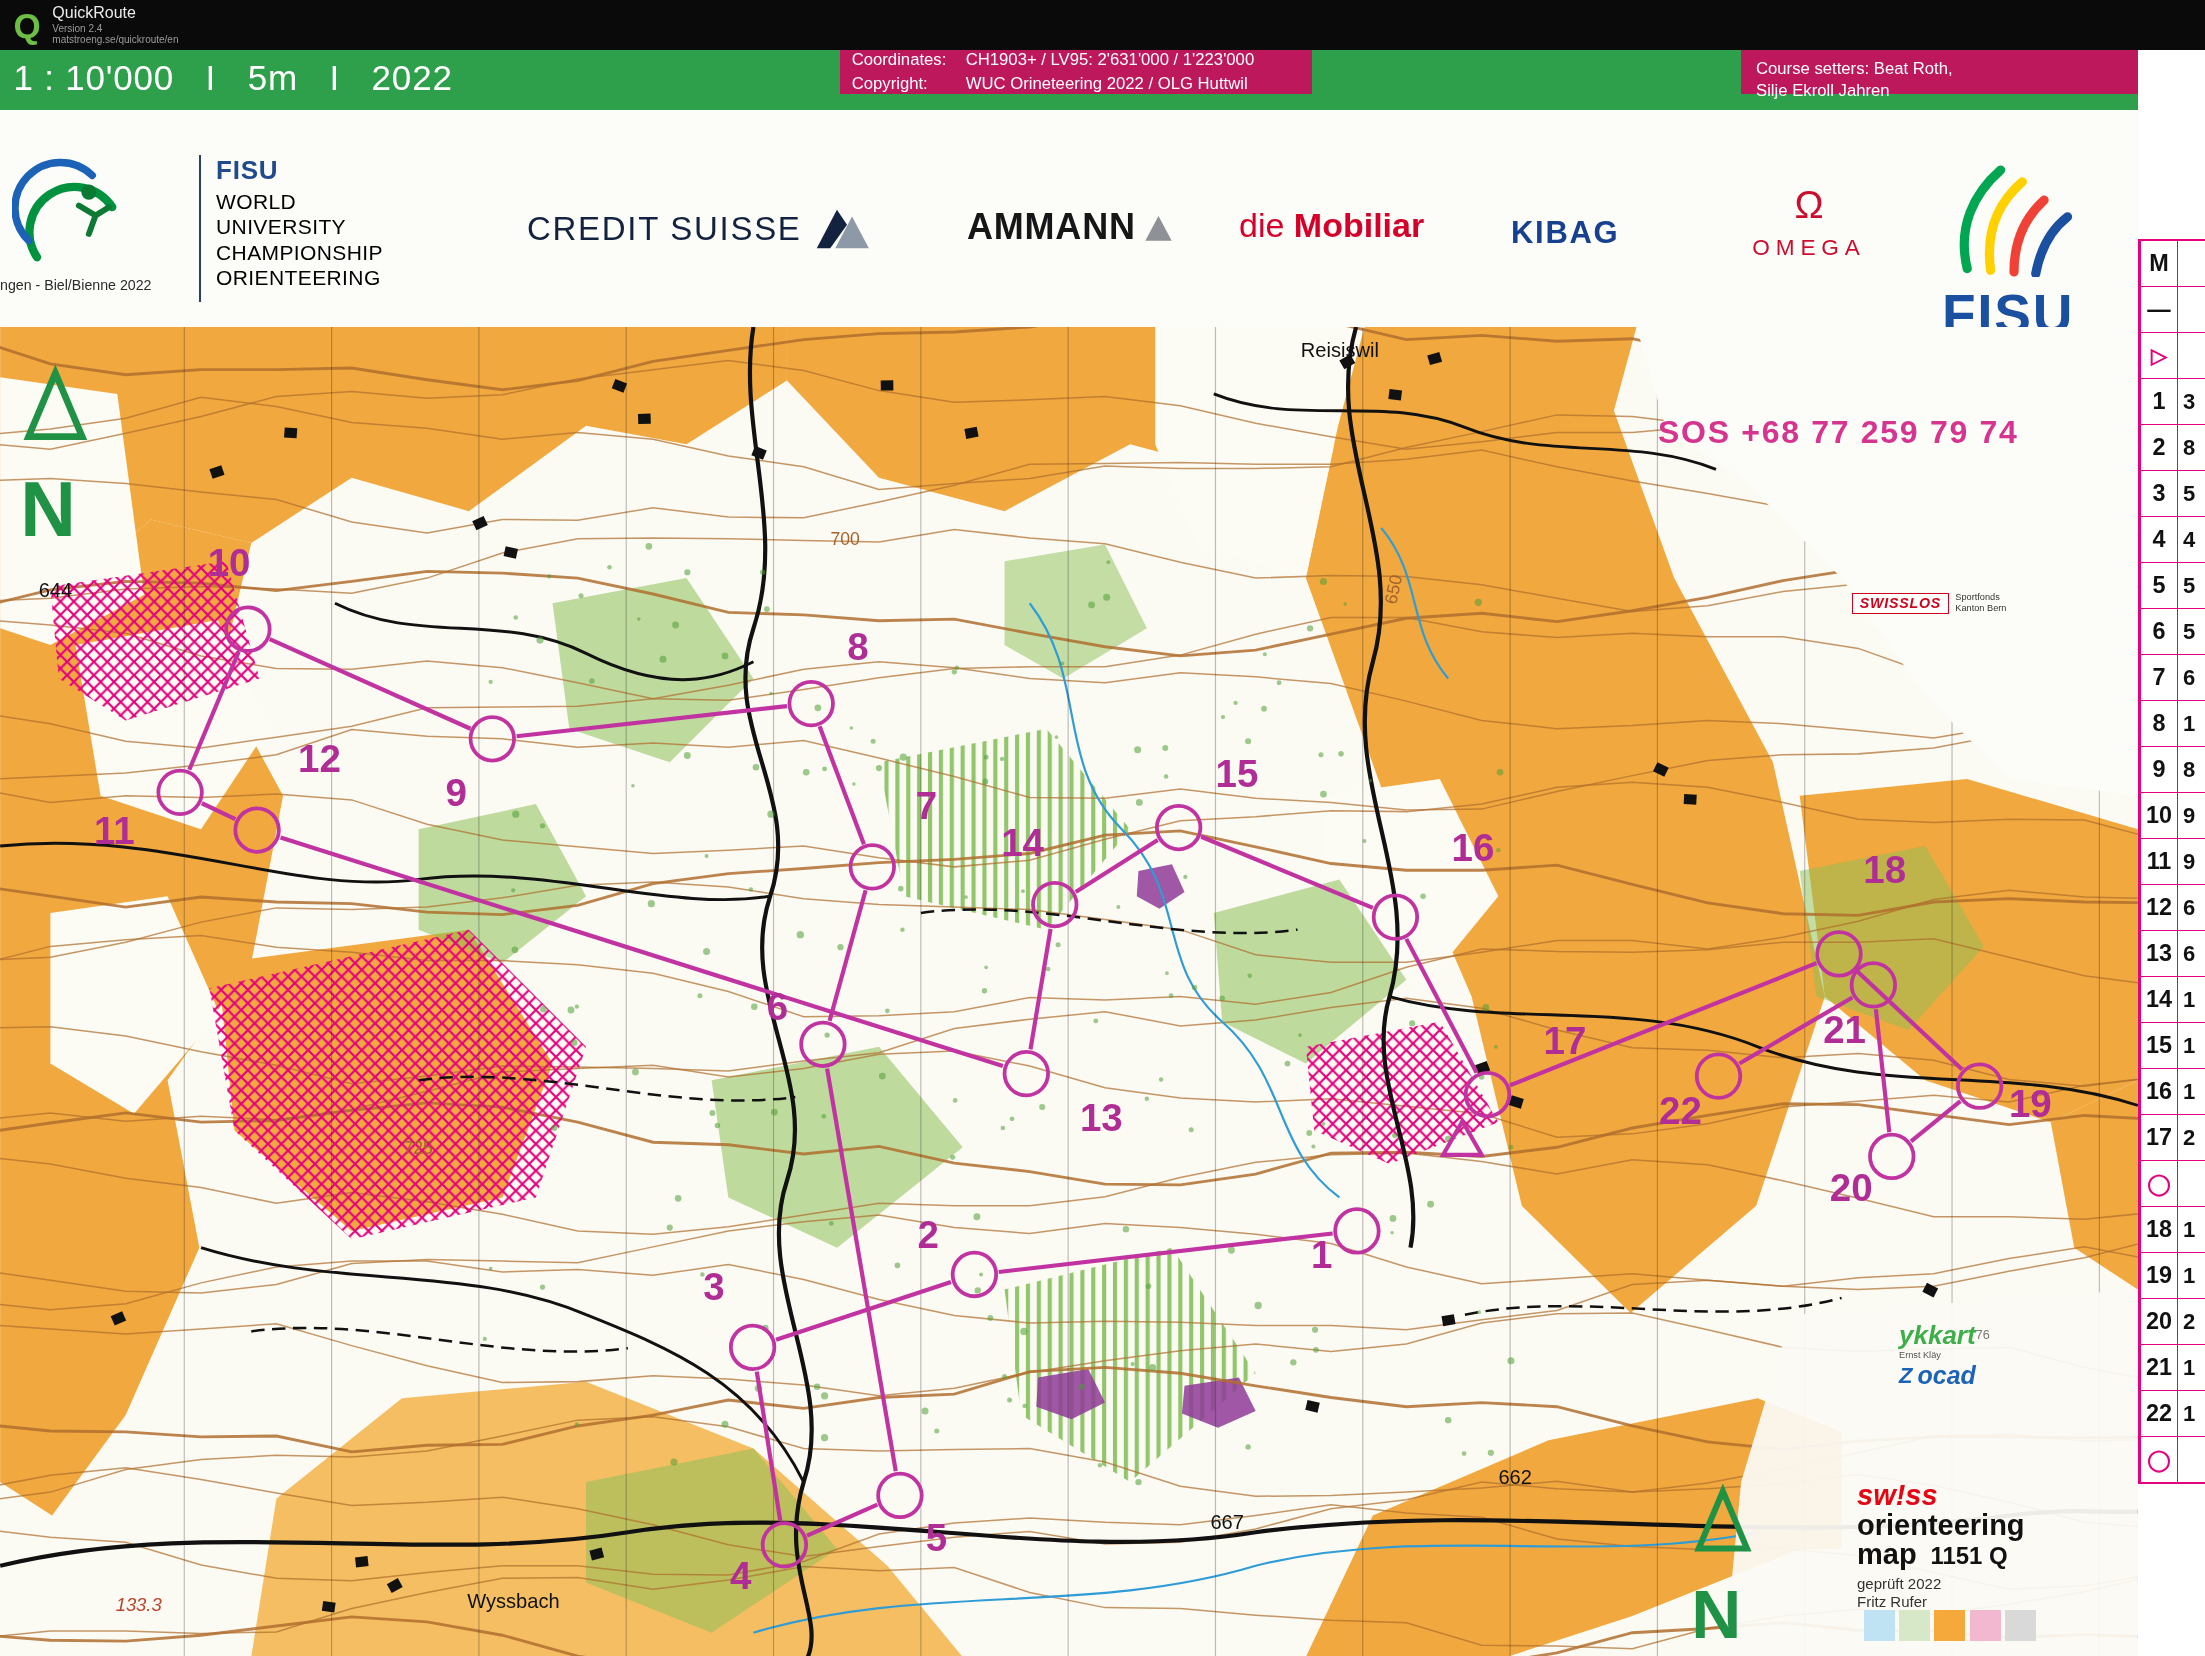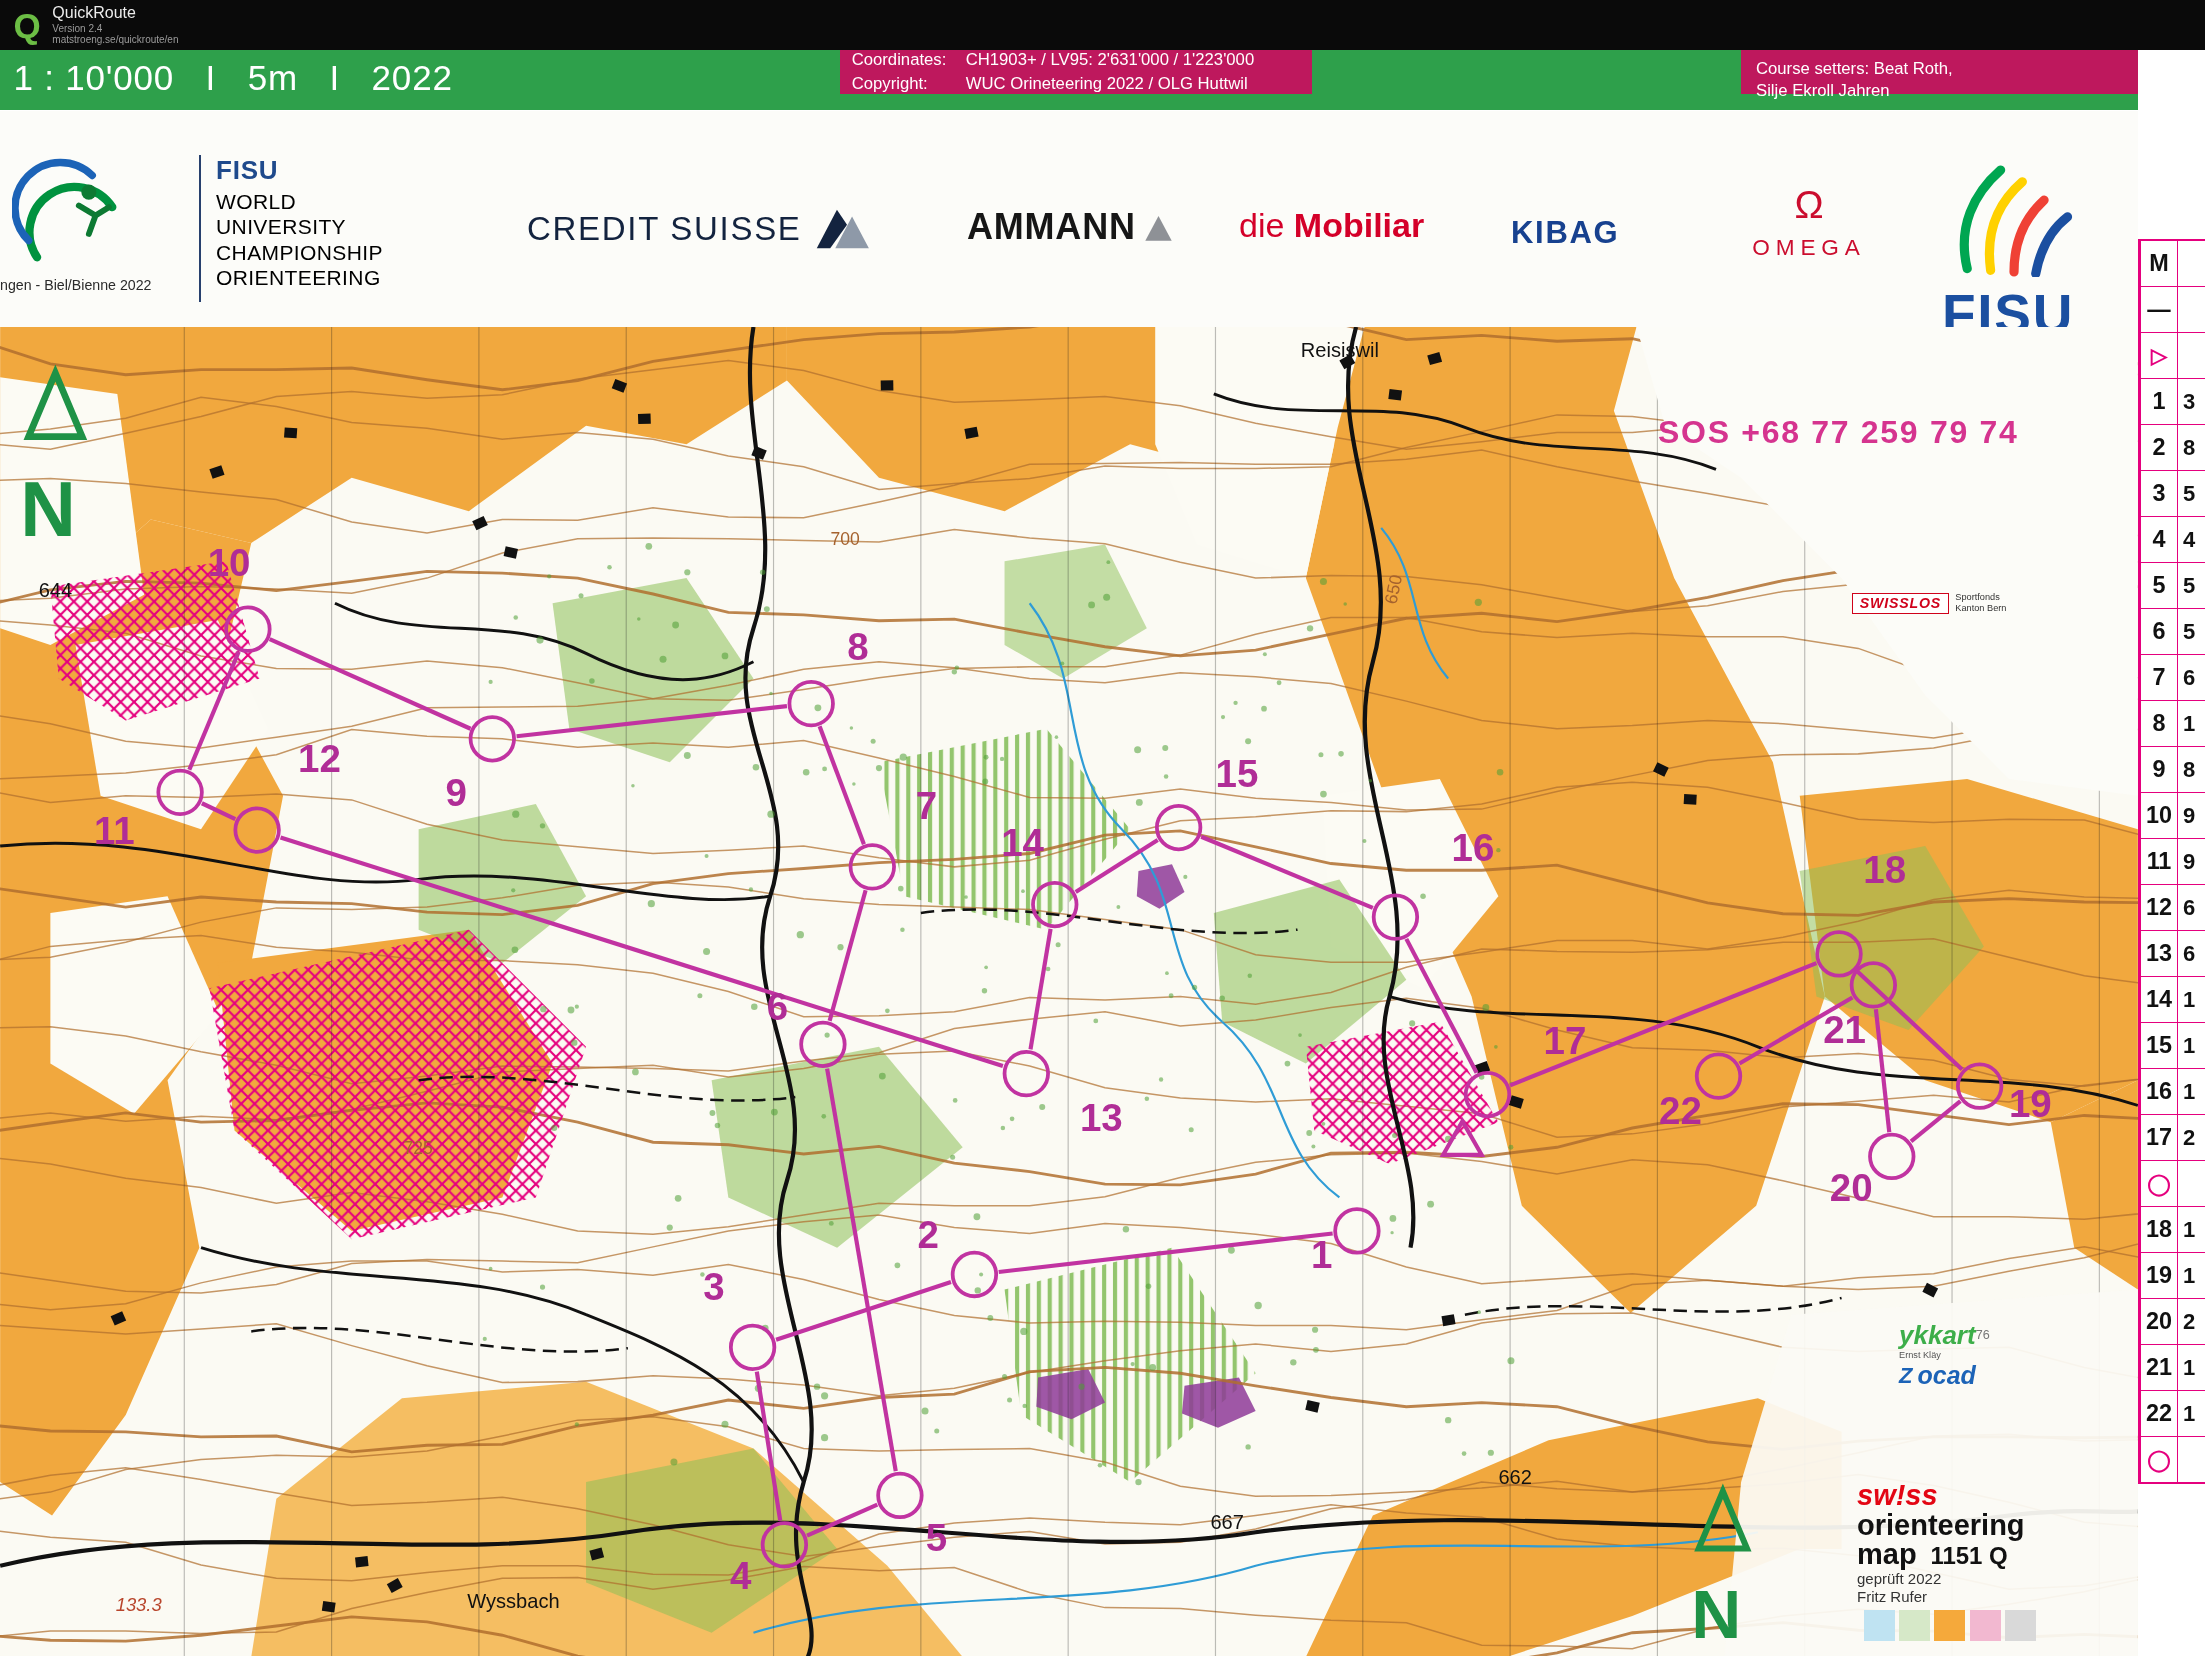--- a/index.html
+++ b/index.html
@@ -65,21 +65,21 @@
 .north-n{fill:#1F9246;font-size:92px;font-weight:bold}
 .sos{position:absolute;left:1658px;top:87px;font-size:32px;font-weight:600;color:#D5348F;letter-spacing:1.7px}
 .swisslos{position:absolute;left:1852px;top:265px;display:flex;align-items:flex-end;gap:6.7px}
 .swisslos-box{border:1.7px solid #D0021B;background:#fff;padding:1.7px 6.7px;color:#D0021B;font-weight:bold;font-style:italic;font-size:14.2px;letter-spacing:0.8px}
 .swisslos-side{font-size:9.2px;color:#333;line-height:1.2}
 .som{position:absolute;left:1857px;top:1154px;line-height:1.02}
 .som-swiss{color:#E30613;font-size:29px;font-weight:bold;font-style:italic}
 .som-orient{color:#111;font-size:29px;font-weight:bold}
 .som-map{color:#111;font-size:29px;font-weight:bold;display:inline}
 .som-no{color:#111;font-size:24px;font-weight:700;margin-left:10px}
-.som-small{font-size:15px;color:#333;line-height:1.25}
+.som-small{font-size:15px;color:#333;margin-top:5px;line-height:1.25}
 .swatches{position:absolute;left:1864px;top:1283px;display:flex;gap:4.2px}
 .swatch{width:31px;height:31px}
 .ykkart{position:absolute;left:1899px;top:995px;line-height:1.05}
 .yk-name{color:#3DAE49;font-size:26px;font-weight:bold;font-style:italic}
 .yk-sup{color:#777;font-size:12.6px;vertical-align:super}
 .yk-sub{color:#555;font-size:9.2px;margin:1.7px 0}
 .yk-ocad{color:#1C63B7;font-size:25px;font-weight:bold;font-style:italic;display:flex;align-items:center;gap:5px}
 .yk-z{color:#1C63B7;font-size:22px;font-weight:bold}
 
 

